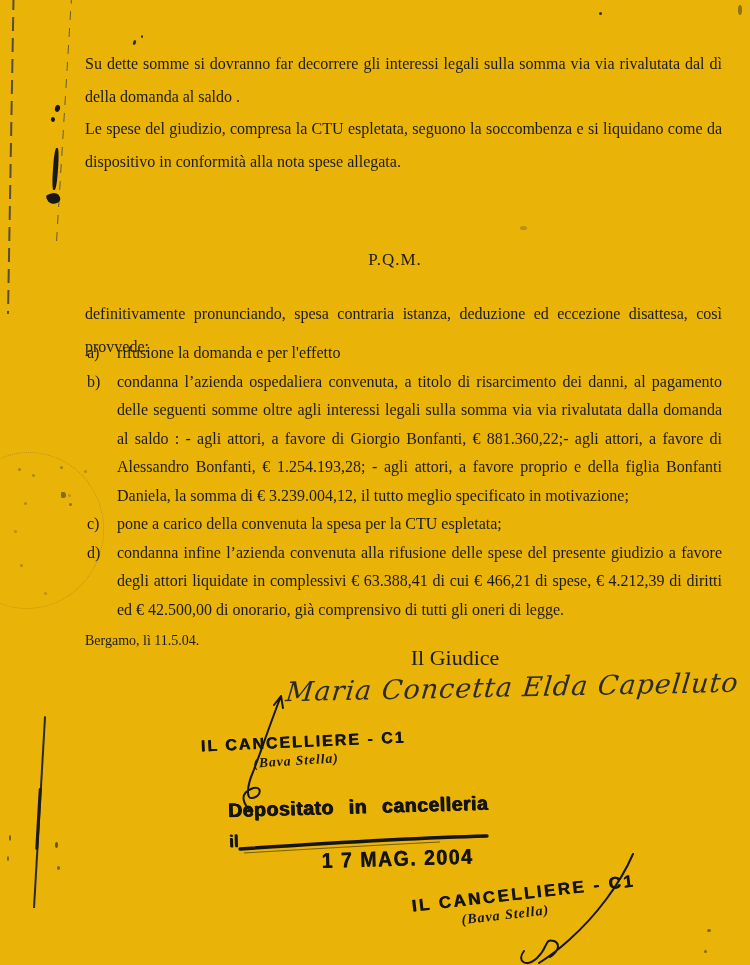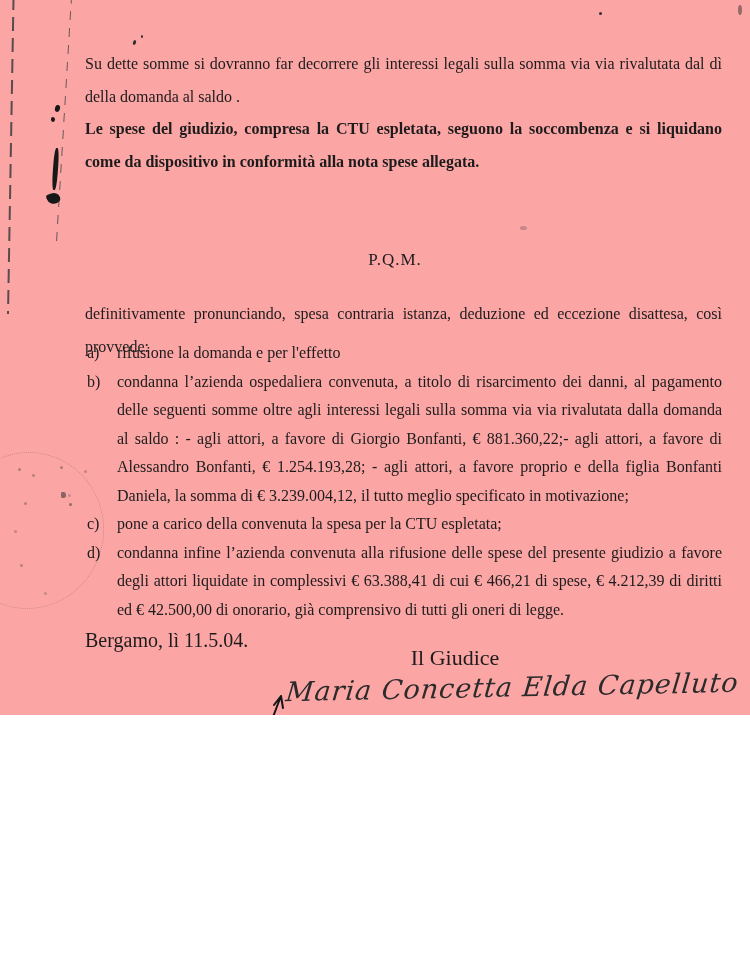--- a/index.html
+++ b/index.html
@@ -1,31 +1,31 @@
 <!DOCTYPE html>
 <html><head>
 <meta charset="utf-8">
 <style>
   html,body{margin:0;padding:0;background:#ffffff;}
   .page{
-    position:relative;width:750px;height:715px;background:#fca5a5;overflow:hidden;
+    position:relative;width:750px;height:965px;background:#eab308;overflow:hidden;
     font-family:"Liberation Serif", serif;color:#1c1c1c;
   }
   
   .block{position:absolute;left:85px;width:637px;font-size:16px;line-height:33px;
          text-align:justify;text-align-last:left;}
   .p-interests{top:31px;}
-  .p-expenses{top:96px;font-weight:bold;}
+  .p-expenses{top:96px;}
   .pqm{position:absolute;left:85px;top:205px;width:620px;text-align:center;
        font-size:17px;letter-spacing:1px;margin-top:45px;}
   .p-ruling-intro{top:281px;}
   .ruling-list{position:absolute;left:85px;top:339px;width:637px;font-size:16px;line-height:28.5px;}
   .ruling-item{position:relative;padding-left:32px;text-align:justify;text-align-last:left;}
   .ruling-item .item-label{position:absolute;left:2px;top:0;}
-  .dateline{position:absolute;left:85px;top:624px;font-size:20px;line-height:33px;}
+  .dateline{position:absolute;left:85px;top:624px;font-size:14px;line-height:33px;}
   .judge-title{position:absolute;left:375px;top:647px;width:160px;text-align:center;
                font-size:22px;line-height:22px;}
   .judge-signature{
     position:absolute;left:286px;top:672px;width:400px;
     font-family:"DejaVu Serif", serif;font-style:italic;font-size:27px;color:#2b2b2b;
     transform:rotate(-1.2deg) skewX(-7deg);letter-spacing:1px;white-space:nowrap;
   }
   
   .stamp{position:absolute;font-family:"Liberation Sans", sans-serif;font-weight:700;color:#141414;}
   .stamp-clerk-top{left:201px;top:733px;transform:rotate(-2.5deg);}

